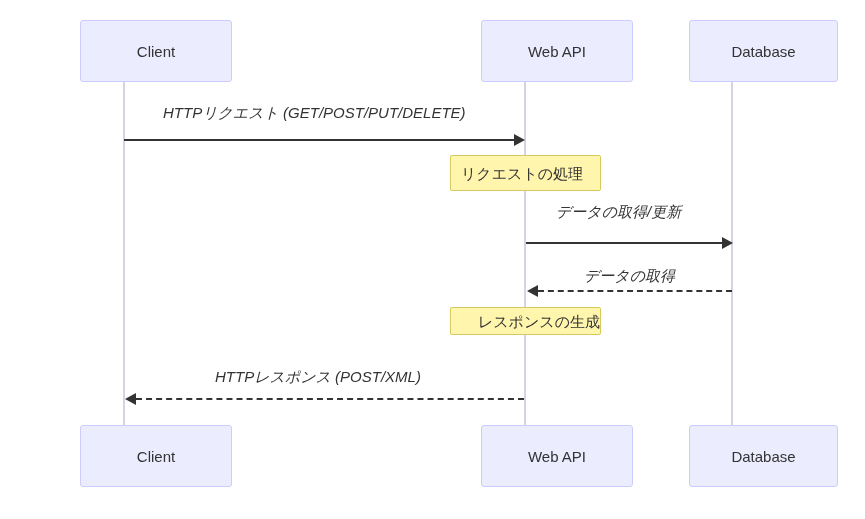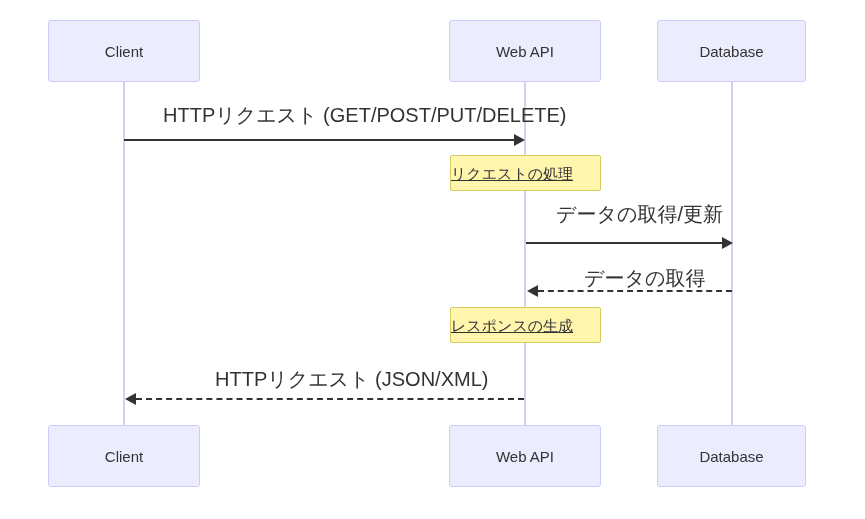--- a/index.html
+++ b/index.html
@@ -22,20 +22,21 @@
     box-sizing: border-box;
     background: #ECECFF;
     border: 1px solid #CCCCFF;
     border-radius: 3px;
     display: flex;
     align-items: center;
     justify-content: center;
     color: #333333;
     font-size: 15px;
     line-height: 1;
+    margin-left: 32px;
   }
   .actor-label {
     display: block;
     text-align: center;
   }
   .lifeline {
     position: absolute;
     width: 2px;
     background: #D7D2E8;
   }
@@ -58,36 +59,37 @@
     border-left: 11px solid #333333;
   }
   .arrow-head.left {
     border-top: 6px solid transparent;
     border-bottom: 6px solid transparent;
     border-right: 11px solid #333333;
   }
   .msg-label {
     position: absolute;
     color: #333333;
-    font-size: 20px;
+    font-size: 15px;
     white-space: nowrap;
     line-height: 1;
+    font-style: italic;
   }
   .note-box {
     position: absolute;
     box-sizing: border-box;
     background: #FFF5AD;
     border: 1px solid #D6CA5F;
     border-radius: 2px;
     display: flex;
     align-items: center;
     color: #333333;
     font-size: 15px;
+    padding-left: 10px;
     line-height: 1;
-    text-decoration: underline;
   }
 </style>
 </head>
 <body>
 
 <div id="diagram">
 
   <div class="lifeline" style="left:123px; top:82px; height:343px;"></div>
   <div class="lifeline" style="left:524px; top:82px; height:343px;"></div>
   <div class="lifeline" style="left:731px; top:82px; height:343px;"></div>
@@ -111,25 +113,25 @@
   </div>
 
   <div class="msg-label" style="left:556px; top:204px;">データの取得/更新</div>
   <div class="msg-line" style="left:526px; top:242px; width:196px;"></div>
   <div class="arrow-head right" style="left:722px; top:237px;"></div>
 
   <div class="msg-label" style="left:584px; top:268px;">データの取得</div>
   <div class="msg-line dashed" style="left:538px; top:290px; width:194px;"></div>
   <div class="arrow-head left" style="left:527px; top:285px;"></div>
 
-  <div class="note-box" style="left:450px; top:307px; width:151px; height:36px;">
+  <div class="note-box" style="left:450px; top:307px; width:151px; height:28px;justify-content:flex-end;">
     <span>レスポンスの生成</span>
   </div>
 
-  <div class="msg-label" style="left:215px; top:369px;">HTTPリクエスト (JSON/XML)</div>
+  <div class="msg-label" style="left:215px; top:369px;">HTTPレスポンス (POST/XML)</div>
   <div class="msg-line dashed" style="left:136px; top:398px; width:388px;"></div>
   <div class="arrow-head left" style="left:125px; top:393px;"></div>
 
   <div class="actor-box" style="left:48px; top:425px; width:152px; height:62px;">
     <span class="actor-label">Client</span>
   </div>
   <div class="actor-box" style="left:449px; top:425px; width:152px; height:62px;">
     <span class="actor-label">Web API</span>
   </div>
   <div class="actor-box" style="left:657px; top:425px; width:149px; height:62px;">

